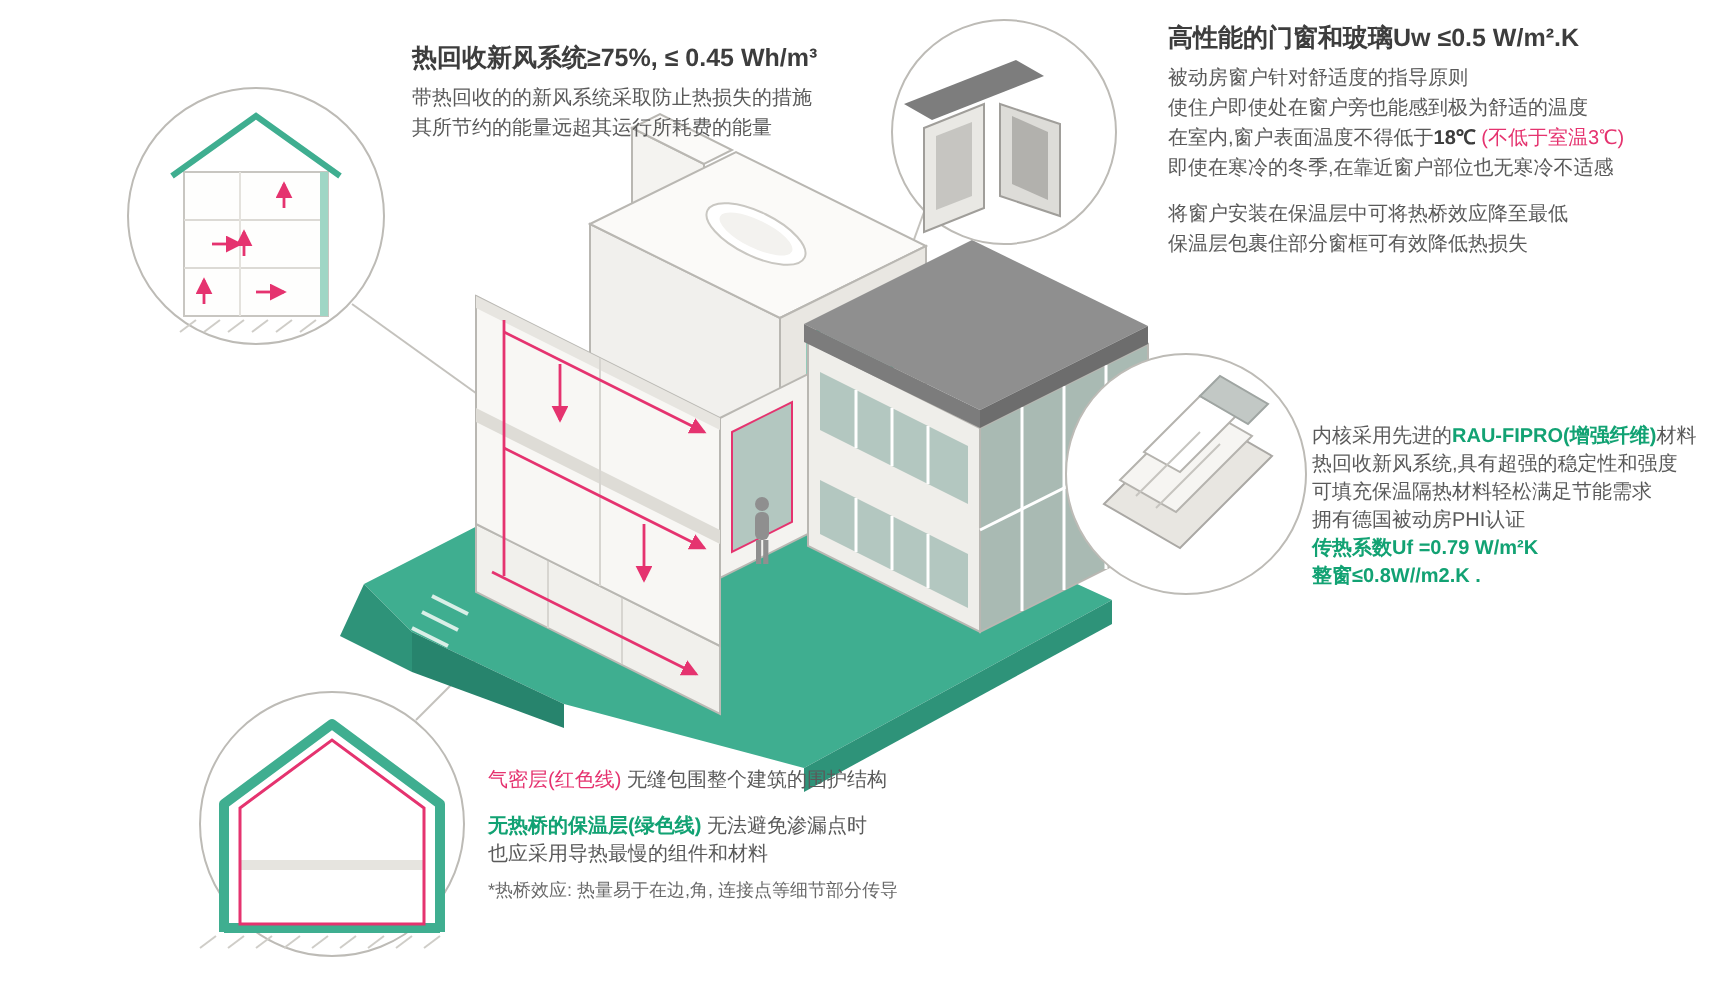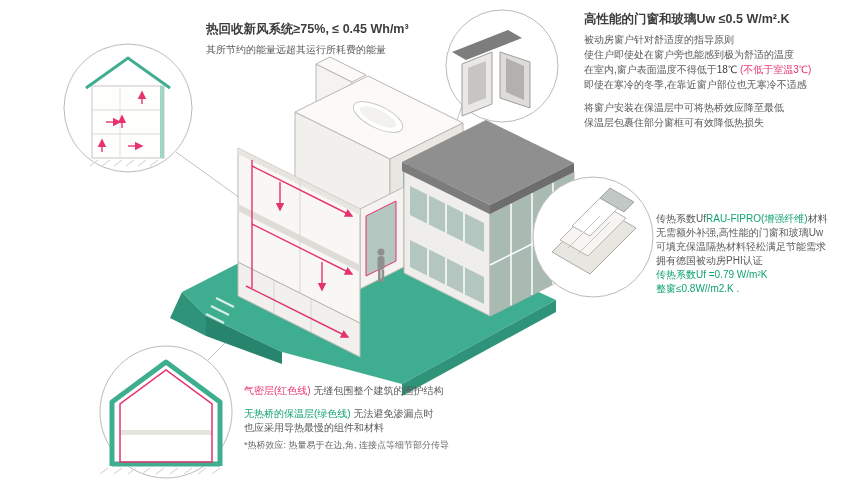--- a/index.html
+++ b/index.html
@@ -6,22 +6,22 @@
   #stage{
     position:relative;width:865px;height:492px;background:#ffffff;overflow:hidden;
     font-family:"Liberation Sans",sans-serif;
   }
   svg.scene{position:absolute;left:0;top:0;width:865px;height:492px;}
   .textblock{position:absolute;}
   .tb-title{font-size:12.5px;font-weight:700;color:#3d3d3d;margin:0 0 5px 0;line-height:15px;}
   .tb-line{font-size:10px;color:#5a5a5a;line-height:15px;}
   .spacer{height:8px;}
   .red{color:#e5336f;font-weight:400;}
-  .green{color:#12a273;font-weight:400;}
-  .darkbold{color:#3d3d3d;font-weight:400;}
+  .green{color:#12a273;font-weight:700;}
+  .darkbold{color:#3d3d3d;font-weight:700;}
   #profile-block .tb-line{font-size:10px;line-height:14px;white-space:nowrap;}
   #thermal-block .tb-line{line-height:14.5px;}
   .note{font-size:9px;color:#6a6a6a;margin-top:3px;}
 </style>
 </head>
 <body>
 
 <div id="stage">
 
   <svg class="scene" viewBox="0 0 865 492" aria-hidden="true">
@@ -190,37 +190,38 @@
         <line x1="170" y1="474" x2="178" y2="468"></line>
         <line x1="184" y1="474" x2="192" y2="468"></line>
         <line x1="198" y1="474" x2="206" y2="468"></line>
         <line x1="212" y1="474" x2="220" y2="468"></line>
       </g>
     </g>
   </svg>
 
   <div class="textblock" id="ventilation-block" style="left:206px;top:22px;width:280px;">
     <div class="tb-title">热回收新风系统≥75%, ≤ 0.45 Wh/m³</div>
+    <div class="tb-line">带热回收的的新风系统采取防止热损失的措施</div>
     <div class="tb-line">其所节约的能量远超其运行所耗费的能量</div>
   </div>
 
   <div class="textblock" id="windows-block" style="left:584px;top:12px;width:278px;">
     <div class="tb-title">高性能的门窗和玻璃Uw ≤0.5 W/m².K</div>
     <div class="tb-line">被动房窗户针对舒适度的指导原则</div>
     <div class="tb-line">使住户即使处在窗户旁也能感到极为舒适的温度</div>
     <div class="tb-line"><span>在室内,窗户表面温度不得低于</span><span class="darkbold">18℃</span><span class="red"> (不低于室温3℃)</span></div>
     <div class="tb-line">即使在寒冷的冬季,在靠近窗户部位也无寒冷不适感</div>
     <div class="spacer"></div>
     <div class="tb-line">将窗户安装在保温层中可将热桥效应降至最低</div>
     <div class="tb-line">保温层包裹住部分窗框可有效降低热损失</div>
   </div>
 
   <div class="textblock" id="profile-block" style="left:656px;top:212px;width:208px;">
-    <div class="tb-line"><span>传热系数Uf</span><span class="green">RAU-FIPRO(增强纤维)</span><span>材料</span></div>
-    <div class="tb-line">无需额外补强,高性能的门窗和玻璃Uw</div>
+    <div class="tb-line"><span>内核采用先进的</span><span class="green">RAU-FIPRO(增强纤维)</span><span>材料</span></div>
+    <div class="tb-line">热回收新风系统,具有超强的稳定性和强度</div>
     <div class="tb-line">可填充保温隔热材料轻松满足节能需求</div>
     <div class="tb-line">拥有德国被动房PHI认证</div>
     <div class="tb-line green">传热系数Uf =0.79 W/m²K</div>
     <div class="tb-line green">整窗≤0.8W//m2.K .</div>
   </div>
 
   <div class="textblock" id="thermal-block" style="left:244px;top:384px;width:310px;">
     <div class="tb-line"><span class="red">气密层(红色线)</span><span> 无缝包围整个建筑的围护结构</span></div>
     <div class="spacer"></div>
     <div class="tb-line"><span class="green">无热桥的保温层(绿色线)</span><span> 无法避免渗漏点时</span></div>

